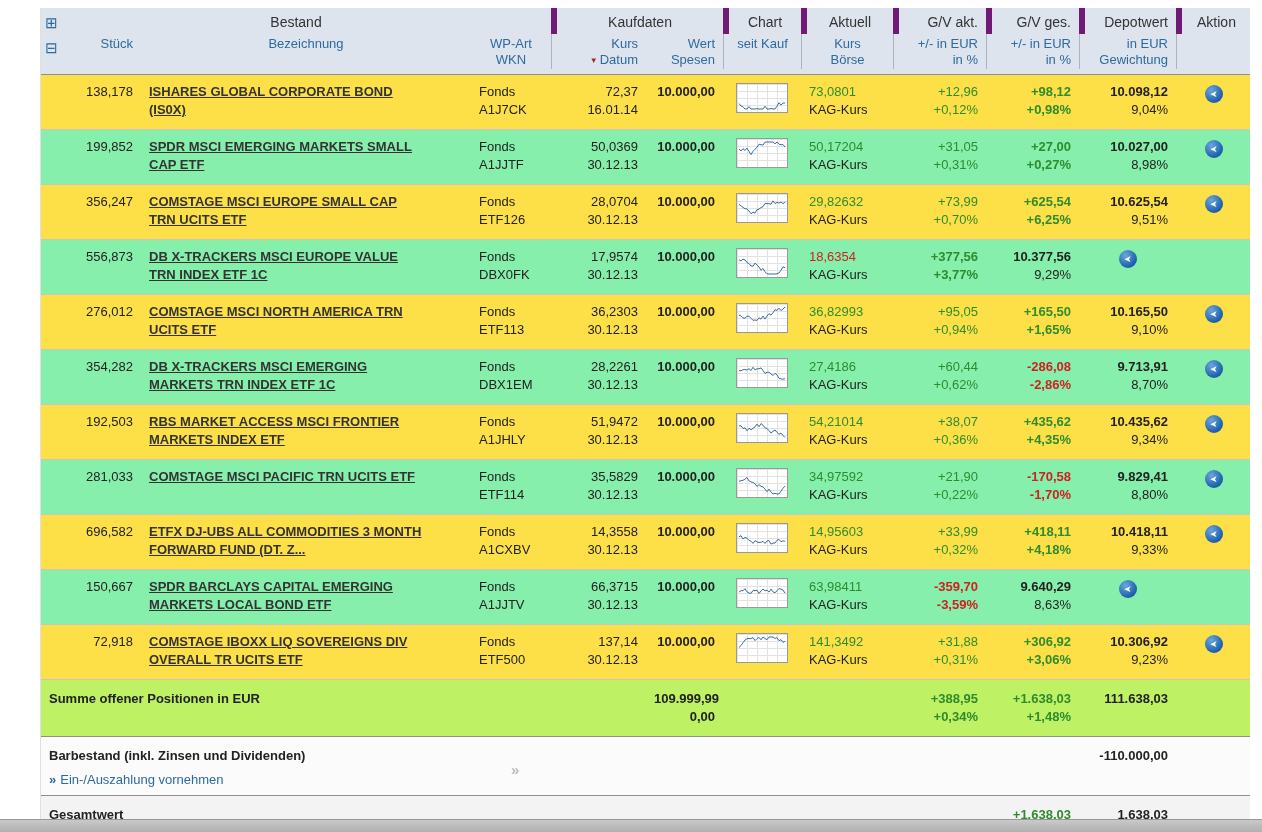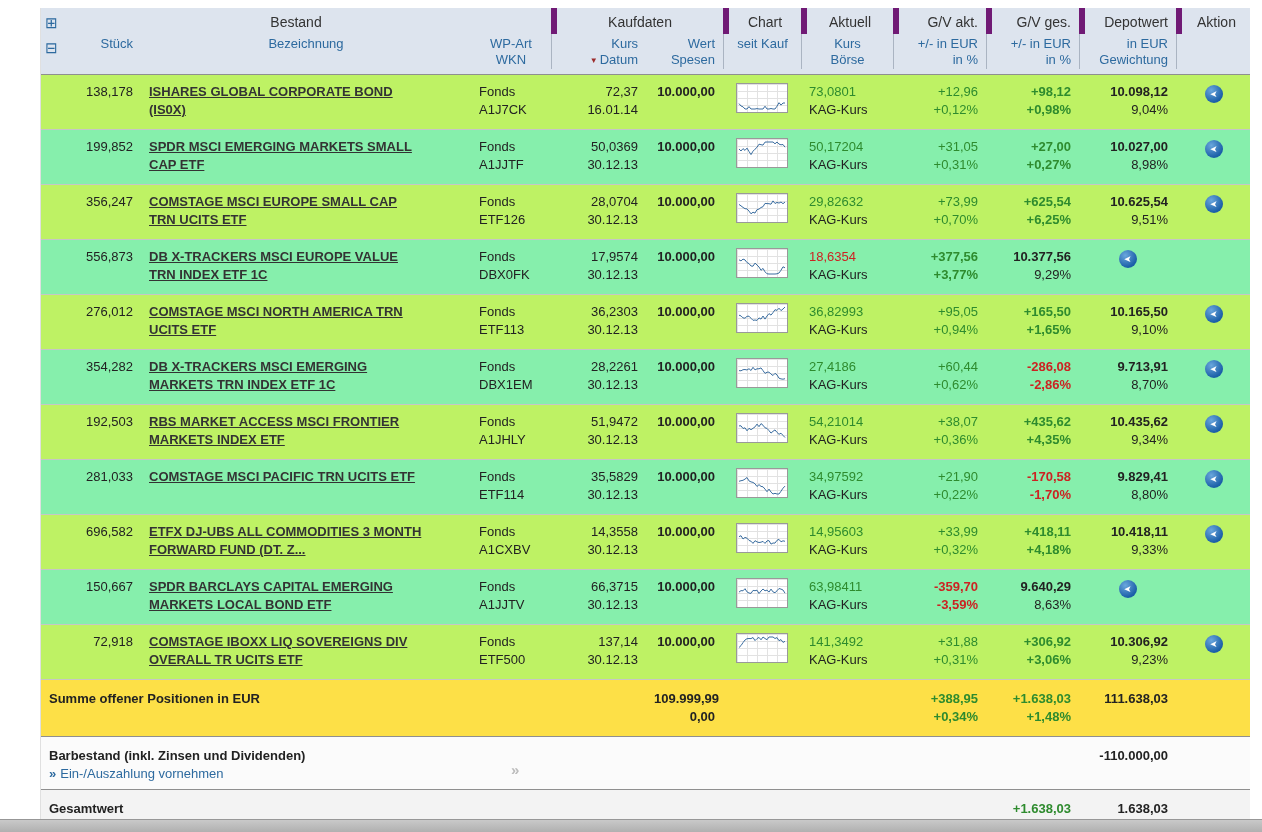--- a/index.html
+++ b/index.html
@@ -18,51 +18,51 @@
   .gcell{font-weight:normal;font-size:14px;color:#333;padding:6px 8px 0 8px;height:26px}
   .sub-row{padding-bottom:5px}
   .scell{color:#2d6a9f;line-height:16px;padding:2px 8px 0 8px;cursor:pointer}
   .sep{border-left:1px solid #aab4c2}
   .hsep{border-left:6px solid #701a75}
   .tri{color:#9c2b2b;font-size:8px;margin-right:2px;vertical-align:1px}
   .corner-icons{position:absolute;left:4px;top:4px;width:20px}
   .hicon{display:block;color:#2d6a9f;font-size:15px;line-height:15px;margin:3px 0 10px 0;cursor:pointer}
 
   
-  .row{min-height:55px;border-bottom:1px solid #c6c6c6;background:#bef264}
+  .row{min-height:55px;border-bottom:1px solid #c6c6c6;background:#fde047}
   .row.alt{background:#86efac}
   .cell{padding:8px 8px 6px 8px;line-height:18px}
   .name{color:#333;font-weight:bold;text-decoration:underline;cursor:pointer}
   .name-cell{padding-right:46px}
   .pos{color:var(--positive,#2e8b2e)}
   .neg{color:var(--negative,#cc2222)}
   .neu{color:#222}
   .gv-ges div{font-weight:bold}
   .spark-wrap{display:inline-block;border:1px solid #999;background:#fff;
     background-image:linear-gradient(#e2e2e2 1px,transparent 1px),linear-gradient(90deg,#e2e2e2 1px,transparent 1px);
     background-size:10px 7px;line-height:0;cursor:pointer}
   .action-btn{display:inline-flex;width:18px;height:18px;border-radius:50%;
     background:radial-gradient(circle at 35% 30%, #6aa7dd, #1b5fa8 70%);
     align-items:center;justify-content:center;cursor:pointer;margin-top:2px}
   .action-arrow{color:#fff;font-size:9px;line-height:9px;transform:scaleX(-1)}
 
   
   .frow{border-bottom:1px solid #8f8f8f;position:relative}
   .frow .cell{padding-top:10px}
-  .summe{background:#fde047;min-height:57px}
+  .summe{background:#bef264;min-height:57px}
   .barbestand{background:#fbfbfb;min-height:50px}
   .gesamt{background:#f3f3f3;min-height:30px;border-bottom:1px solid #777}
   .flabel{font-weight:bold;color:#222}
   .sp-label{grid-column:1/4}
   .sp-wide{grid-column:1/8}
   .col-wert{grid-column:5}
   .col-gvakt{grid-column:8}
   .col-gvges{grid-column:9}
   .col-depot{grid-column:10}
-  .cash-link{color:#2d6a9f;cursor:pointer;font-weight:normal}
+  .cash-link{color:#2d6a9f;cursor:pointer;margin-top:6px;font-weight:normal}
   .cash-link .arr{font-weight:bold;margin-right:4px}
   .watermark{position:absolute;left:470px;top:24px;color:#bcbcbc;font-size:15px;font-weight:bold}
 
   .bottom-bar{position:absolute;left:0;bottom:0;width:1262px;height:13px;
     background:linear-gradient(#c9c9c9,#b0b0b0);border-top:1px solid #979797;cursor:pointer}
 </style>
 </head>
 <body>
 
 <div class="depot-table">

